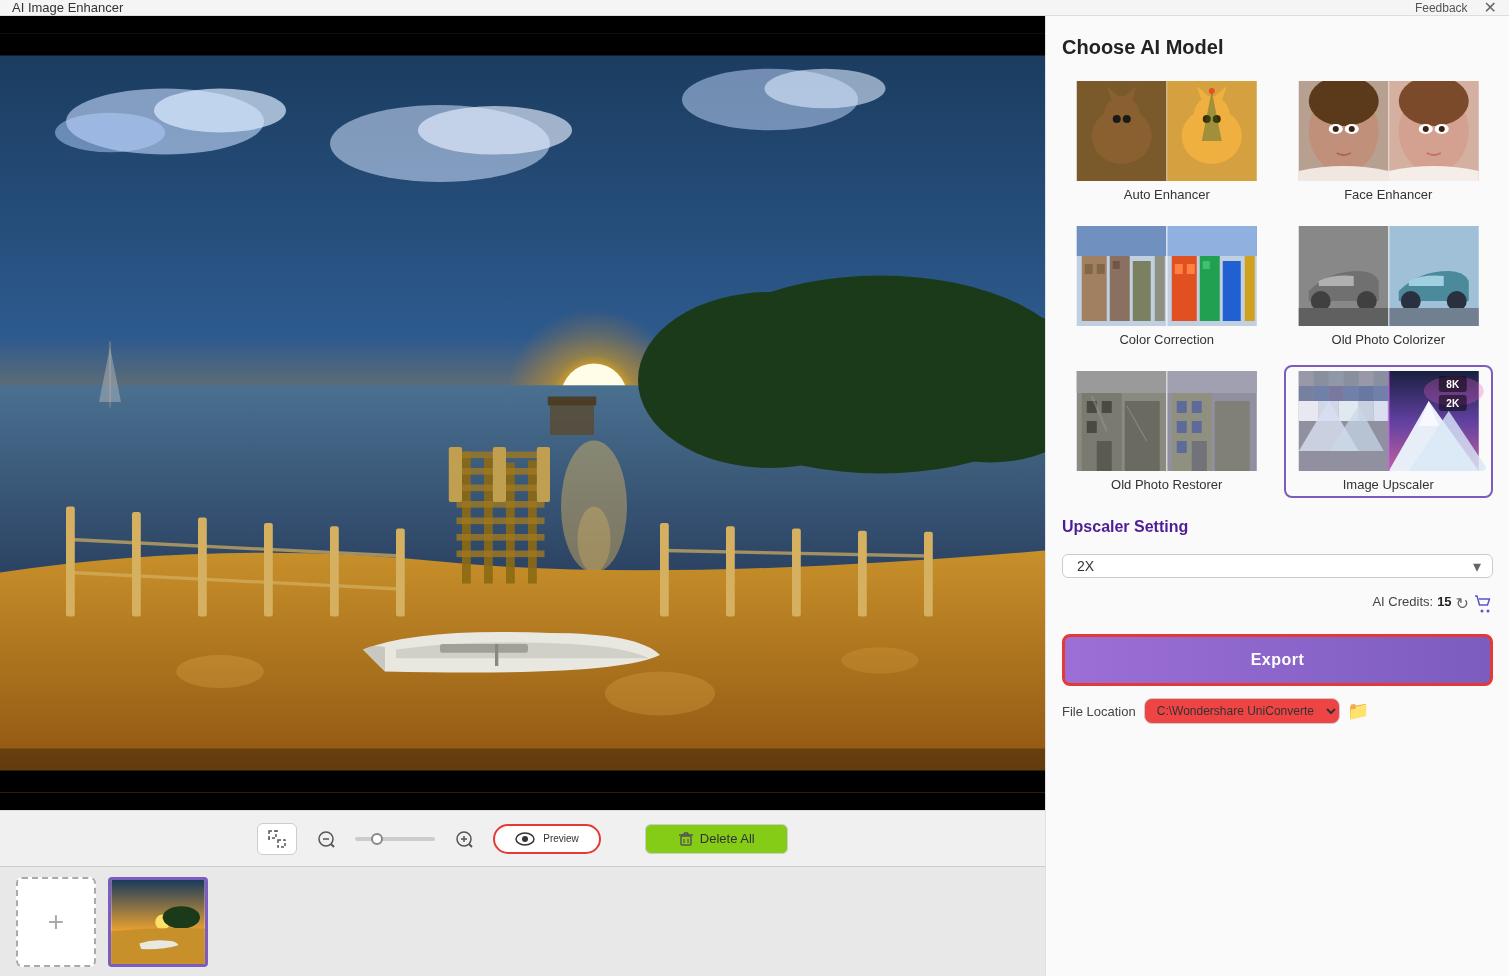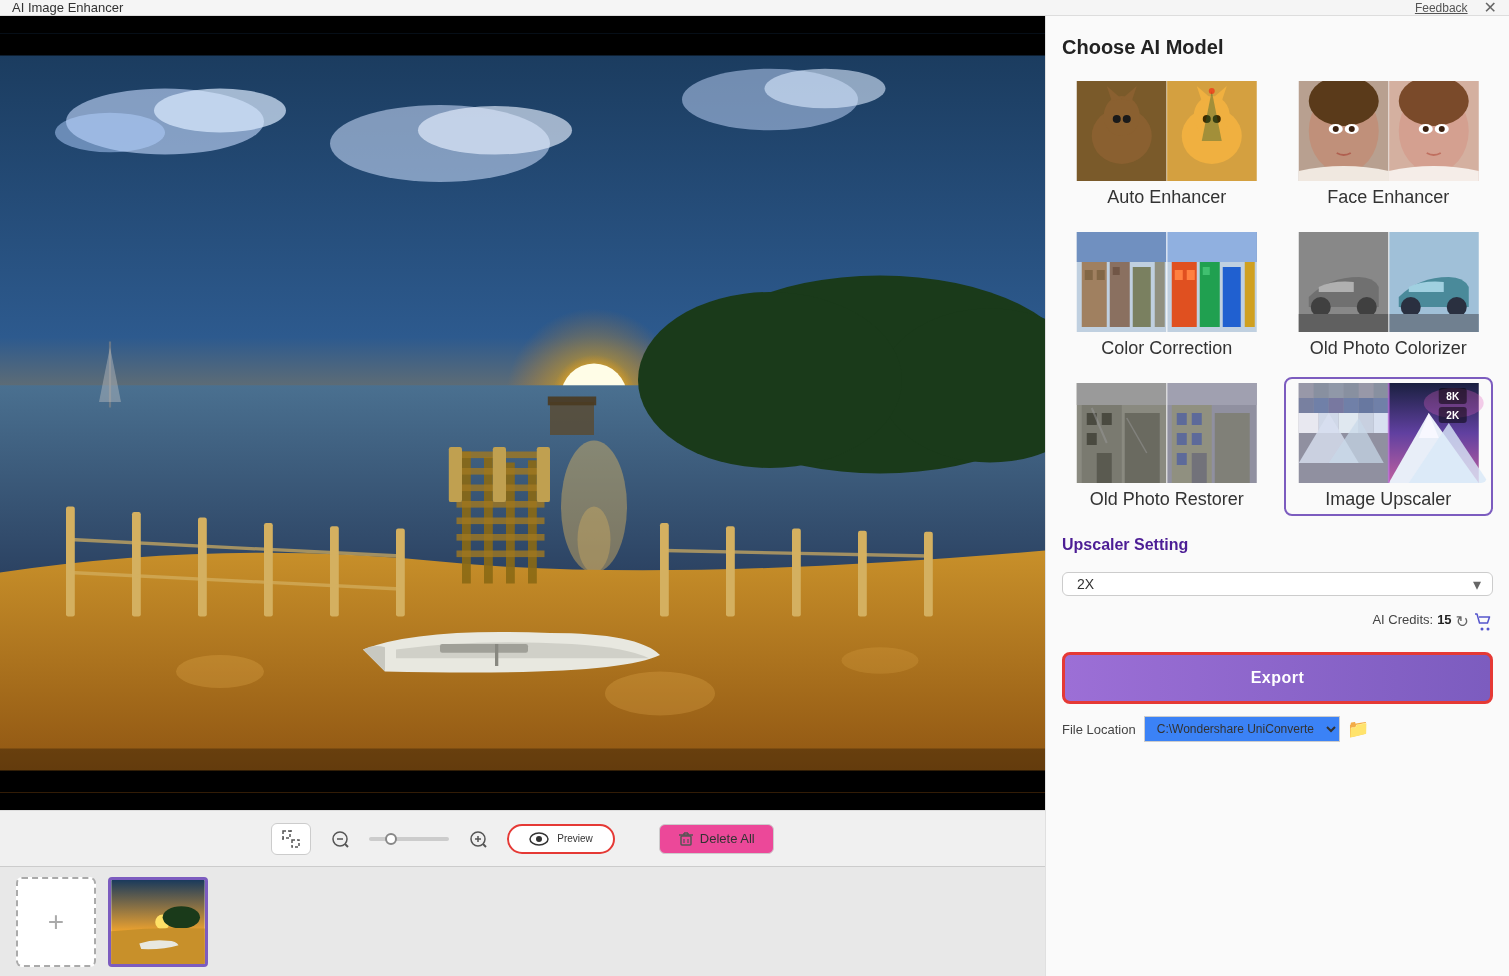--- a/index.html
+++ b/index.html
@@ -30,21 +30,20 @@
       font-weight: 500;
     }
     .title-bar-right {
       display: flex;
       align-items: center;
       gap: 16px;
     }
     .feedback-link {
       font-size: 12px;
       color: #555;
-      text-decoration: underline;
       cursor: pointer;
     }
     .close-btn {
       font-size: 16px;
       color: #666;
       cursor: pointer;
       line-height: 1;
     }
 
     
@@ -132,24 +131,24 @@
       position: absolute;
       left: 20%;
       top: -4px;
       width: 12px;
       height: 12px;
       background: #fff;
       border: 2px solid #888;
       border-radius: 50%;
     }
     .delete-btn {
-      background: #ec4899;
+      background: #84cc16;
       border: 1px solid #ccc;
       border-radius: 6px;
-      padding: 6px 18px;
+      padding: 6px 32px;
       cursor: pointer;
       font-size: 13px;
       display: flex;
       align-items: center;
       gap: 6px;
       color: #333;
       margin-left: 28px;
     }
 
     
@@ -237,21 +236,21 @@
       height: 100px;
       border-radius: 6px;
       overflow: hidden;
     }
     .model-image svg {
       width: 100%;
       height: 100%;
     }
 
     .model-label {
-      font-size: 18px;
+      font-size: 13px;
       color: #333;
       margin-top: 6px;
       text-align: center;
     }
 
     .upscaler-section {
       margin-bottom: 16px;
     }
     .upscaler-title {
       font-size: 16px;
@@ -319,24 +318,24 @@
       display: flex;
       align-items: center;
       gap: 8px;
       margin-top: 12px;
       font-size: 13px;
       color: #444;
     }
     .file-path-select {
       padding: 4px 8px;
       border: 1px solid #ccc;
-      border-radius: 0;
+      border-radius: 8px;
       font-size: 12px;
       color: #333;
-      background: #3b82f6;
+      background: #ef4444;
       cursor: pointer;
     }
     .folder-icon {
       font-size: 18px;
       color: #666;
       cursor: pointer;
     }
   </style>
 </head>
 <body>

